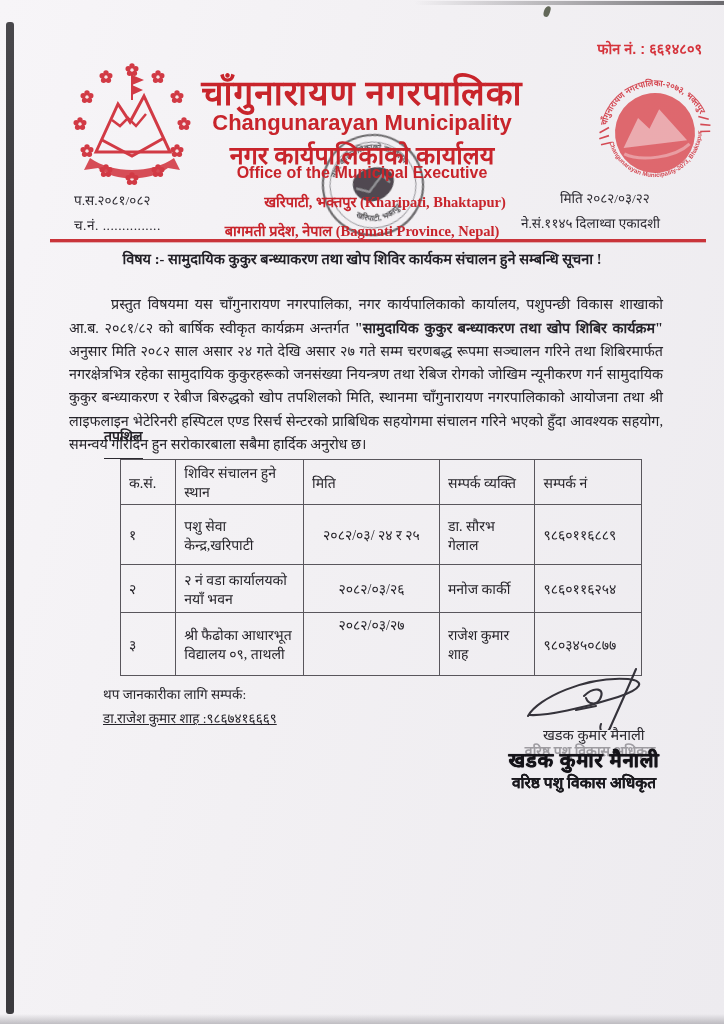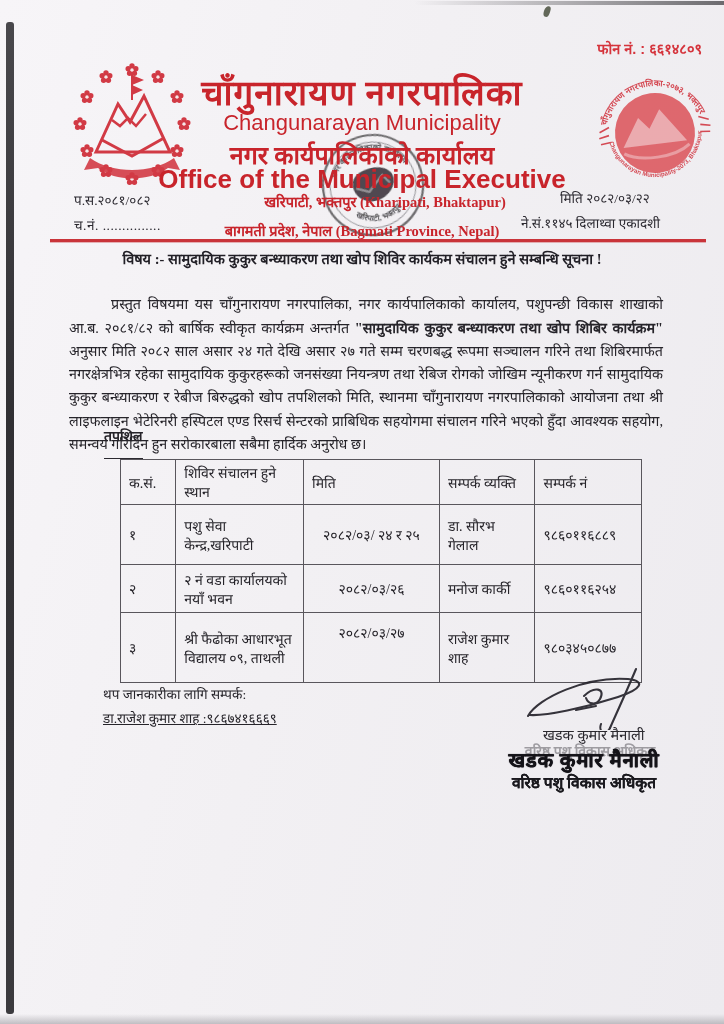--- a/index.html
+++ b/index.html
@@ -15,24 +15,24 @@
   .scan-speck{position:absolute;left:544px;top:6px;width:6px;height:11px;
     background:#4a503e;border-radius:60% 40% 50% 50%;transform:rotate(18deg);opacity:.85;}
   .scan-shadow-bottom{position:absolute;bottom:0;left:0;width:100%;height:10px;
     background:linear-gradient(to bottom,rgba(180,178,183,0),rgba(150,148,154,.55));}
 
   .phone{position:absolute;top:38px;right:22px;font-size:14.5px;font-weight:bold;color:#d5343c;
     font-family:"Liberation Sans","DejaVu Sans",sans-serif;}
 
   .hdr{position:absolute;left:0;top:0;width:100%;text-align:center;color:#c8242b;}
   .hdr .np-main{position:absolute;top:68px;width:100%;font-size:35px;font-weight:bold;letter-spacing:1px;}
-  .hdr .en-main{position:absolute;top:110px;width:100%;font-size:22px;font-weight:normal;
+  .hdr .en-main{position:absolute;top:110px;width:100%;font-size:22px;font-weight:bold;
     font-family:"Liberation Sans","DejaVu Sans",sans-serif;}
   .hdr .np-office{position:absolute;top:137px;width:100%;font-size:25px;font-weight:bold;}
-  .hdr .en-office{position:absolute;top:164px;width:100%;font-size:26px;font-weight:bold;
+  .hdr .en-office{position:absolute;top:164px;width:100%;font-size:16px;font-weight:bold;
     font-family:"Liberation Sans","DejaVu Sans",sans-serif;}
   .hdr .addr1{position:absolute;top:191px;width:100%;font-size:14.5px;font-weight:bold;margin-left:23px;}
   .hdr .addr2{position:absolute;top:220px;width:100%;font-size:14.5px;font-weight:bold;}
 
   .meta{position:absolute;font-size:13.5px;color:#2b2930;}
   .meta.ps{left:74px;top:191px;}
   .meta.chn{left:74px;top:216px;letter-spacing:.5px;}
   .meta.miti{left:560px;top:189px;}
   .meta.nesam{left:521px;top:214px;}
 
@@ -54,21 +54,21 @@
   table.shivir td{border:1px solid #59565c;padding:3px 8px;vertical-align:middle;}
   table.shivir tr.hrow td{height:38px;}
   table.shivir tr.r1 td{height:53px;}
   table.shivir tr.r2 td{height:41px;}
   table.shivir tr.r3 td{height:56px;}
   td.c-sn{width:44px;}
   td.c-place{width:132px;}
   td.c-date{width:146px;text-align:center;}
   td.c-person{width:102px;}
   td.c-phone{width:98px;}
-  tr.r3 td.c-date{vertical-align:top;padding-top:10px;}
+  tr.r3 td.c-date{vertical-align:top;padding-top:2px;}
 
   .more-info{position:absolute;left:103px;top:685px;font-size:13.5px;}
   .contact-line{position:absolute;left:103px;top:709px;font-size:13.5px;text-decoration:underline;}
 
   .sig-scribble{position:absolute;left:520px;top:666px;width:140px;height:64px;}
   .sig-name{position:absolute;left:543px;top:724px;font-size:14.5px;color:#2a282e;}
   .sig-title-faint{position:absolute;left:505px;top:741px;width:170px;text-align:center;
     font-size:14px;font-weight:bold;color:#5c5a60;opacity:.55;filter:blur(.4px);}
   .sig-stamp-name{position:absolute;left:494px;top:746px;width:180px;text-align:center;
     font-size:20px;font-weight:bold;color:#141318;letter-spacing:1px;

